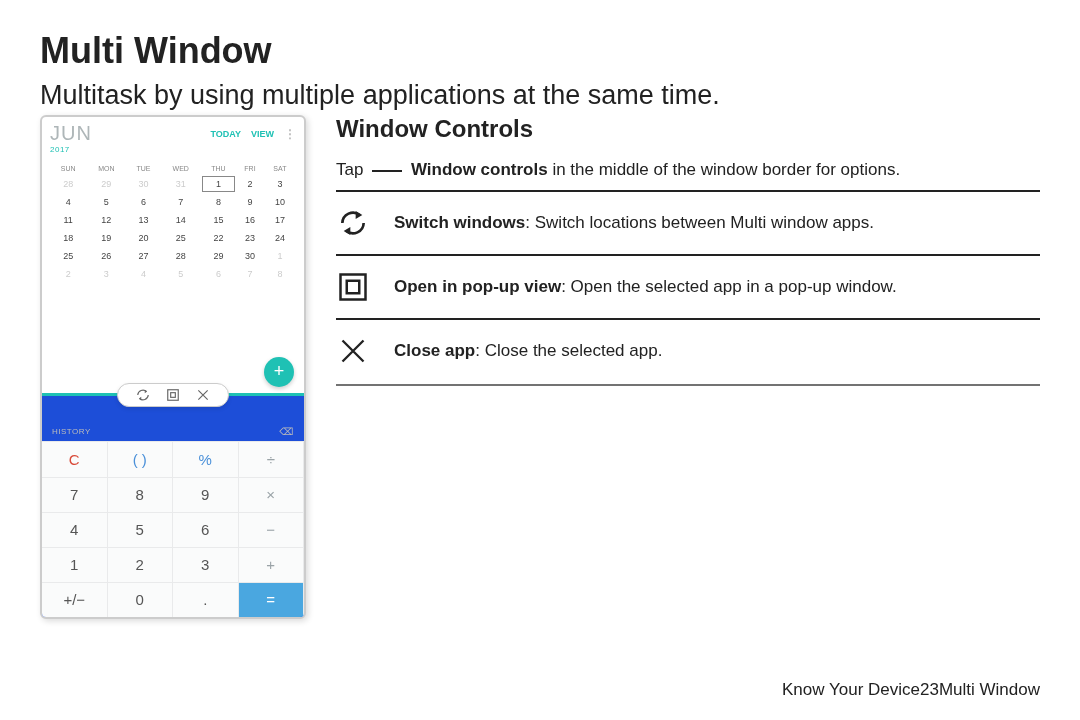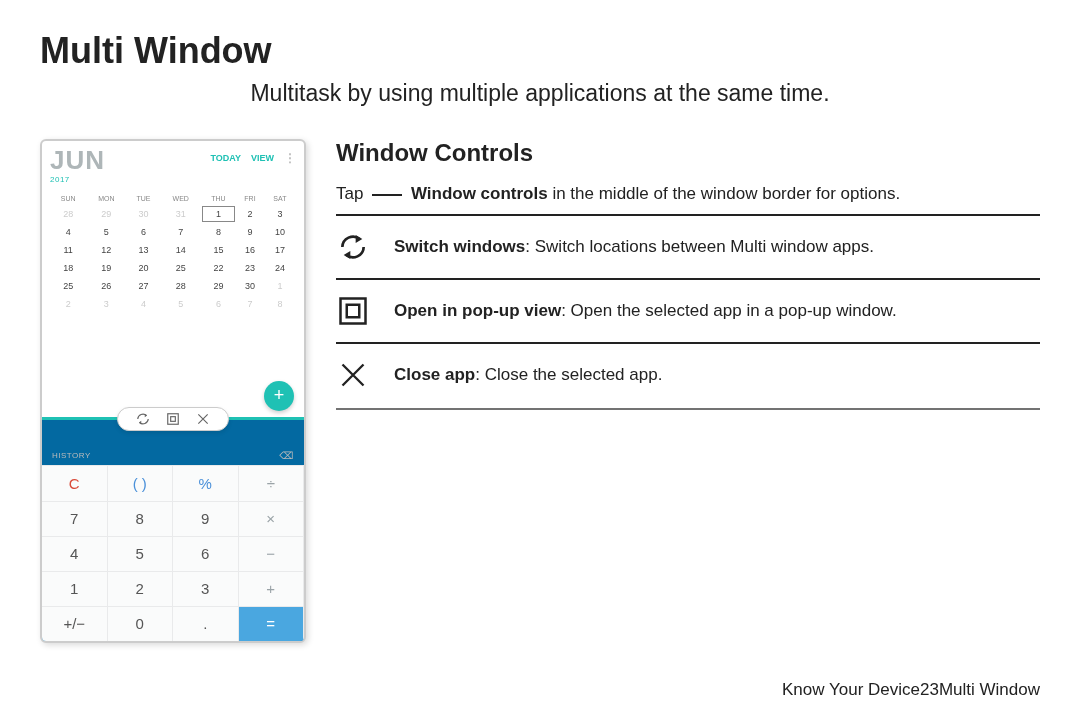--- a/index.html
+++ b/index.html
@@ -12,23 +12,22 @@
     color: #222;
     position: relative;
     background: #fff;
   }
   h1 {
     font-size: 36px;
     margin: 0 0 8px 0;
     font-weight: bold;
   }
   .subtitle {
-    font-size: 23px;
-    margin: 0 0 32px 0;
-    text-align: center;
+    font-size: 27px;
+    margin: 0 0 4px 0;
   }
   .content {
     display: flex;
     gap: 30px;
   }
   
   .phone {
     width: 262px;
     height: 500px;
     border: 2px solid #ccc;
@@ -44,23 +43,23 @@
     flex: 1 1 55%;
     position: relative;
     padding: 6px 8px 0 8px;
   }
   .cal-head {
     display: flex;
     align-items: flex-start;
     justify-content: space-between;
   }
   .cal-month {
-    font-size: 26px;
+    font-size: 20px;
     color: #aeb6b8;
-    font-weight: 700;
+    font-weight: 400;
     letter-spacing: 1px;
     line-height: 1;
     text-align: right;
   }
   .cal-year {
     font-size: 8px;
     color: #1fc1b4;
     margin-top: 2px;
     letter-spacing: 0.5px;
   }
@@ -129,21 +128,21 @@
   }
   .pill span {
     font-size: 12px;
     color: #555;
     display: flex;
     align-items: center;
     justify-content: center;
   }
   .calc {
     flex: 1 1 45%;
-    background: #0369a1;
+    background: #1d4ed8;
     display: flex;
     flex-direction: column;
   }
   .calc-hist {
     font-size: 8px;
     color: #bbb;
     padding: 30px 10px 4px 10px;
     display: flex;
     justify-content: space-between;
     align-items: center;

